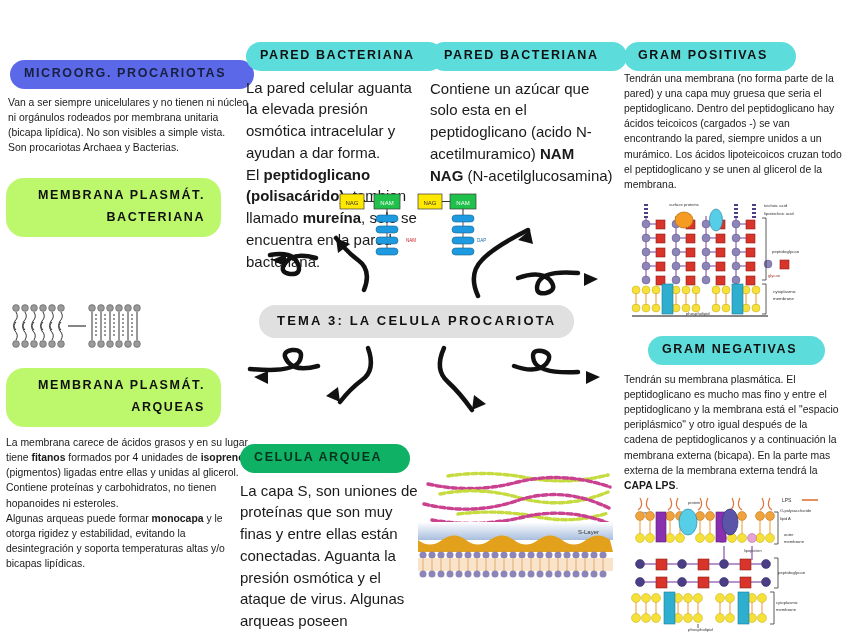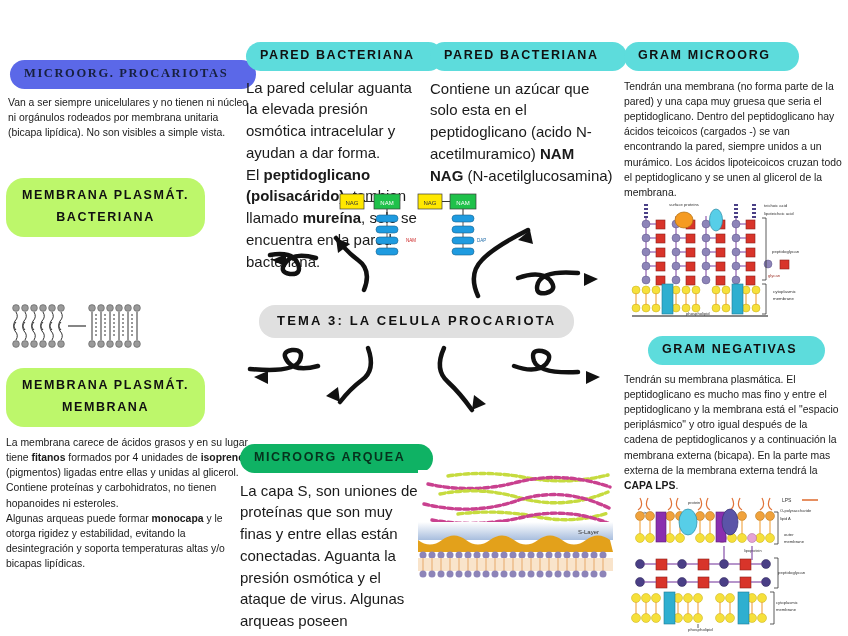--- a/index.html
+++ b/index.html
@@ -25,58 +25,58 @@
     color:#111;
     white-space:nowrap;
   }
   .pill.blue   { background:#5B68E8; color:#17203f; }
   .pill.cyan   { background:#5DDCDC; }
   .pill.green  { background:#0FB264; color:#06331d; }
   .pill.lime   { background:#BDF76B; }
   .pill.grey   { background:#E0E0E0; letter-spacing:2.2px; font-size:13px; padding:8px 18px 9px 18px; }
 
   .pill.lime.two {
-    white-space:normal; text-align:center; border-radius:18px;
-    padding:7px 16px 8px 16px; line-height:1.75;
+    white-space:normal; text-align:right; border-radius:18px;
+    padding:7px 16px 8px 32px; line-height:1.75;
   }
 
   .body-text {
     font-size:10.4px;
     line-height:1.46;
     color:#1a1a1a;
   }
   .body-text.sm { font-size:15px; line-height:1.45; }
   .body-text b { font-weight:bold; }
 
   .block { position:absolute; }
 
   
   #b-micro   { left:8px;  top:60px;  width:250px; }
-  #b-micro .pill { margin-left:2px;font-family:Liberation Serif, serif; }
+  #b-micro .pill { margin-left:2px; }
   #b-micro .body-text { margin-top:6px; width:246px; }
 
   #b-memb-bact { left:6px; top:178px; width:250px; }
   #b-memb-bact .body-text { margin-top:6px; width:252px; }
 
   #b-memb-arq { left:6px; top:368px; width:252px; }
   #b-memb-arq .body-text { margin-top:8px; width:248px; }
 
   
   #b-pared1 { left:246px; top:42px; width:178px; }
   #b-pared1 .body-text { margin-top:6px; width:176px; }
 
   #b-pared2 { left:430px; top:42px; width:182px; }
   #b-pared2 .body-text { margin-top:7px; width:184px; }
 
   #b-paredes-arq { left:240px; top:444px; width:180px; }
   #b-paredes-arq .body-text { margin-top:7px; width:184px; }
 
   
   #b-gram-pos { left:624px; top:42px; width:220px; }
-  #b-gram-pos .body-text { margin-top:8px; width:218px; }
+  #b-gram-pos .body-text { margin-top:0; width:218px; }
 
   #b-gram-neg { left:624px; top:336px; width:220px; }
   #b-gram-neg .pill { margin-left:24px; }
   #b-gram-neg .body-text { margin-top:7px; width:218px; }
 
   
   #b-title { left:259px; top:305px;text-align:right; }
 
   
   .fig { position:absolute; }
@@ -91,20 +91,21 @@
 </style>
 </head>
 <body>
 
 <div class="page">
 
   <div class="block" id="b-micro">
     <div class="pill blue">MICROORG. PROCARIOTAS</div>
     <div class="body-text">
       <div>Van a ser siempre unicelulares y no tienen ni núcleo ni orgánulos rodeados por membrana unitaria (bicapa lipídica). No son visibles a simple vista.</div>
+      <div>Son procariotas Archaea y Bacterias.</div>
     </div>
   </div>
 
   <div class="block" id="b-memb-bact">
     <div class="pill lime two">
       <span>MEMBRANA PLASMÁT.</span><br>
       <span>BACTERIANA</span>
     </div>
   </div>
 
@@ -166,21 +167,21 @@
           <path d="M113 12 L113 36" stroke-dasharray="2 2"></path>
         <path d="M122 12 L122 36" stroke-dasharray="2 2"></path>
       </g>
       <line x1="58" y1="24" x2="76" y2="24" stroke="#333" stroke-width="1.2"></line>
     </svg>
   </div>
 
   <div class="block" id="b-memb-arq">
     <div class="pill lime two">
       <span>MEMBRANA PLASMÁT.</span><br>
-      <span>MEMBRANA</span>
+      <span>ARQUEAS</span>
     </div>
     <div class="body-text">
       <div>La membrana carece de ácidos grasos y en su lugar tiene <b>fitanos</b> formados por 4 unidades de <b>isopreno</b> (pigmentos) ligadas entre ellas y unidas al glicerol. Contiene proteínas y carbohidratos, no tienen hopanoides ni esteroles.</div>
       <div>Algunas arqueas puede formar <b>monocapa</b> y le otorga rigidez y estabilidad, evitando la desintegración y soporta temperaturas altas y/o bicapas lipídicas.</div>
     </div>
   </div>
 
   <div class="block" id="b-pared1">
     <div class="pill cyan">PARED BACTERIANA</div>
     <div class="body-text sm">
@@ -265,21 +266,21 @@
         <path d="M340 145 l14 6 l-14 7 z"></path>
       </g>
     </svg>
   </div>
 
   <div class="block" id="b-title">
     <div class="pill grey">TEMA 3: LA CELULA PROCARIOTA</div>
   </div>
 
   <div class="block" id="b-paredes-arq">
-    <div class="pill green">MICROORG ARQUEA</div>
+    <div class="pill green">CELULA ARQUEA</div>
     <div class="body-text sm">
       <div>La capa S, son uniones de proteínas que son muy finas y entre ellas están conectadas. Aguanta la presión osmótica y el ataque de virus. Algunas arqueas poseen pseudomureína, la cual es resistente a la lisozima</div>
       <div>Las arqueas no serán sensibles a los antibióticos, ya que no tienen peptidoglicano.</div>
     </div>
   </div>
 
   <div class="fig" id="fig-slayer">
     <svg width="195" height="108" viewBox="0 0 195 108">
       <defs>
         <linearGradient id="gblue" x1="0" y1="0" x2="0" y2="1">
@@ -366,21 +367,21 @@
           <circle cx="149" cy="104" r="3.5"></circle>
           <circle cx="158" cy="104" r="3.5"></circle>
         <circle cx="167" cy="104" r="3.5"></circle>
           <circle cx="176" cy="104" r="3.5"></circle>
           <circle cx="185" cy="104" r="3.5"></circle>
       </g>
     </svg>
   </div>
 
   <div class="block" id="b-gram-pos">
-    <div class="pill cyan">GRAM MICROORG</div>
+    <div class="pill cyan">GRAM POSITIVAS</div>
     <div class="body-text">
       <div>Tendrán una membrana (no forma parte de la pared) y una capa muy gruesa que seria el peptidoglicano. Dentro del peptidoglicano hay ácidos teicoicos (cargados -) se van encontrando la pared, siempre unidos a un murámico. Los ácidos lipoteicoicos cruzan todo el peptidoglicano y se unen al glicerol de la membrana.</div>
     </div>
   </div>
 
   <div class="fig" id="fig-grampos">
     <svg width="214" height="122" viewBox="0 0 214 122">
       <rect x="0" y="0" width="214" height="122" fill="#ffffff"></rect>
 
       <g>

